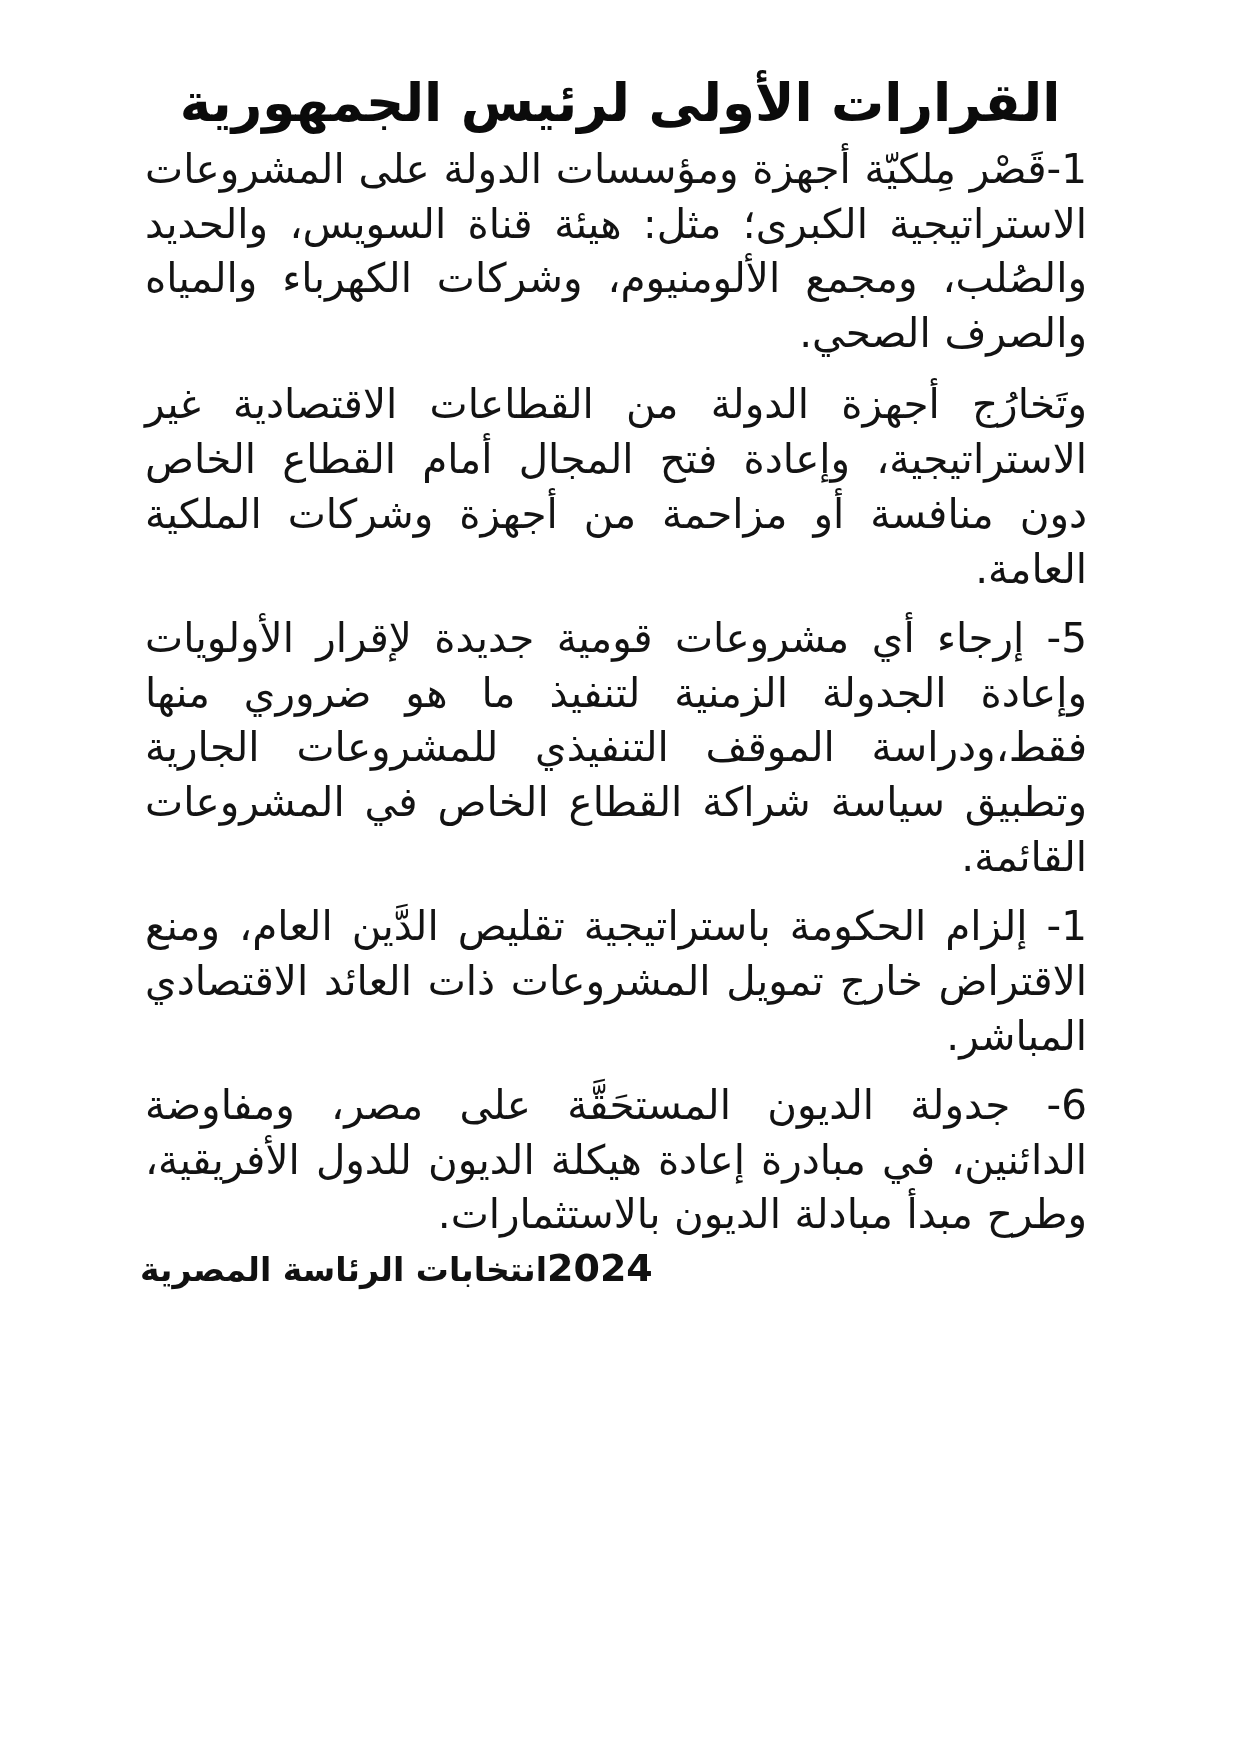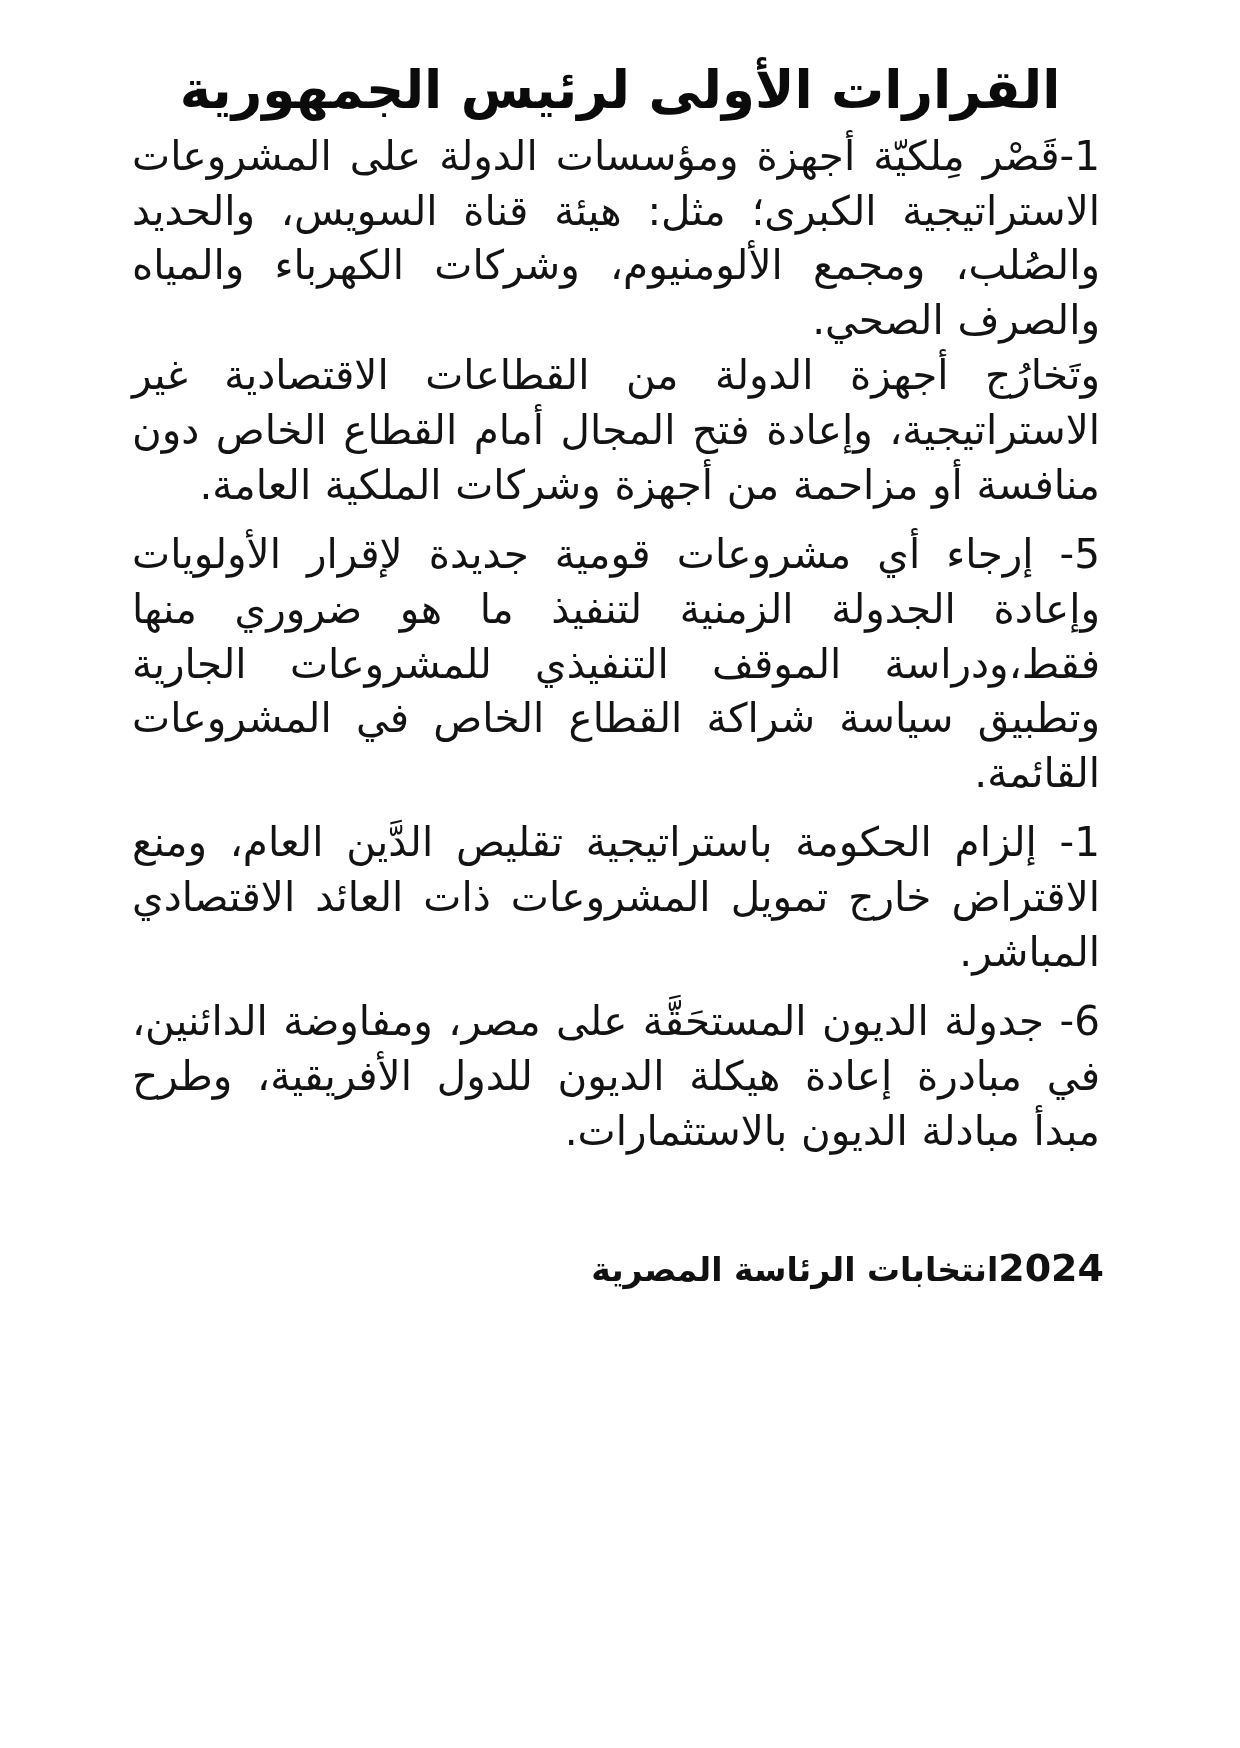--- a/index.html
+++ b/index.html
@@ -12,21 +12,21 @@
     height: 1748px;
     font-family: "DejaVu Sans", "Liberation Sans", sans-serif;
     color: #111111;
     -webkit-font-smoothing: antialiased;
   }
   .page {
     position: relative;
     width: 1240px;
     height: 1408px;
     box-sizing: border-box;
-    padding: 0;
+    padding: 13px;
     background: #ffffff;
     overflow: hidden;
   }
   .doc-title {
     margin: 0;
     padding: 58px 130px 6px 130px;
     text-align: center;
     font-size: 53px;
     font-weight: 700;
     line-height: 1.22;
@@ -47,34 +47,34 @@
     font-weight: 500;
     text-align: justify;
     text-align-last: right;
     text-justify: inter-word;
     color: #131313;
     direction: rtl;
     unicode-bidi: isolate;
     word-spacing: 0.02em;
   }
   .clause.tight {
-    margin-bottom: 0;
+    margin-bottom: 16px;
   }
   .clause.gap {
     margin-bottom: 14px;
   }
   .footer {
     position: absolute;
     left: 0;
     right: 4px;
     bottom: 118px;
     padding: 0 132px 0 140px;
     display: flex;
     flex-direction: row-reverse;
-    justify-content: flex-end;
+    justify-content: flex-start;
     align-items: baseline;
     direction: rtl;
   }
   .footer-note {
     font-size: 33px;
     font-weight: 700;
     color: #111111;
     direction: rtl;
     unicode-bidi: isolate;
     white-space: nowrap;

